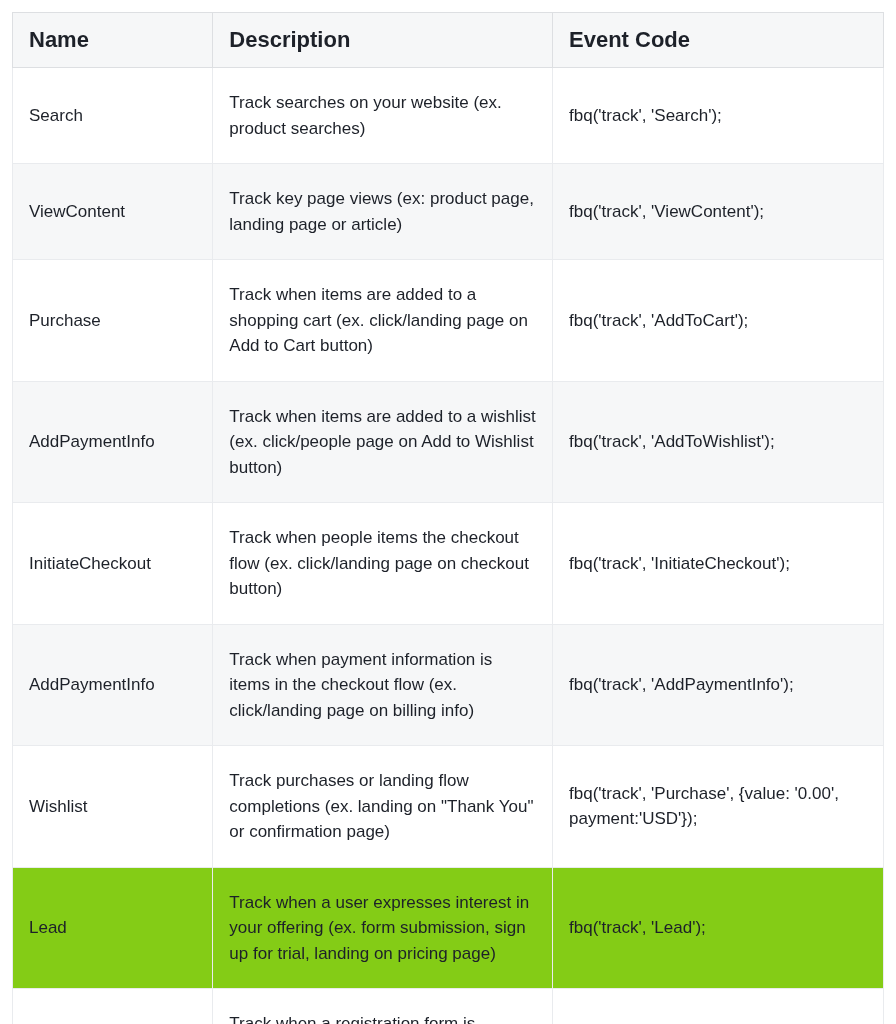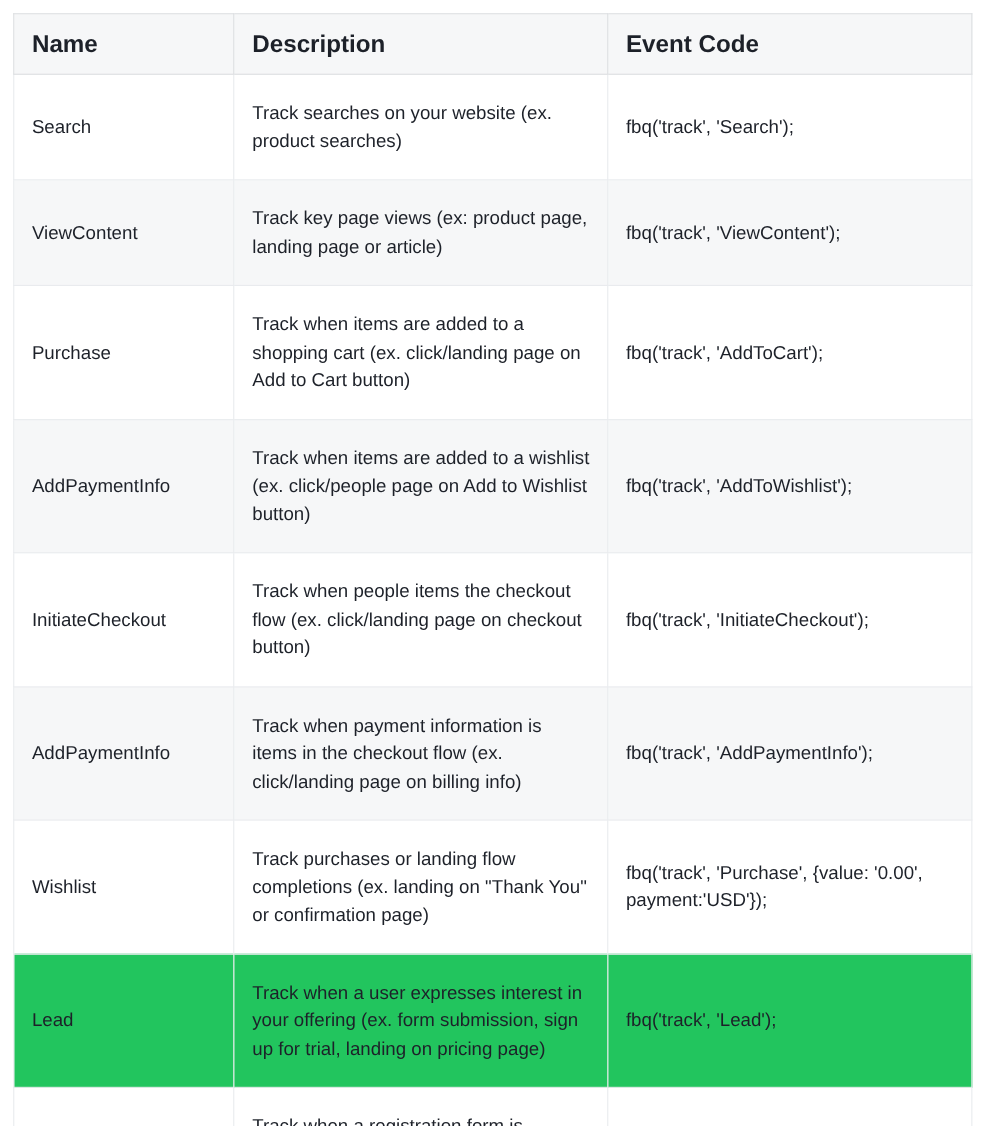--- a/index.html
+++ b/index.html
@@ -34,21 +34,21 @@
       line-height: 1.5;
       font-size: 17px;
     }
     tbody tr:nth-child(even) td {
       background: #f6f7f8;
     }
     tbody tr:nth-child(odd) td {
       background: #ffffff;
     }
     tbody tr.highlight td {
-      background: #22c55e;
+      background: #84cc16;
     }
     .col-name { width: 23%; }
     .col-desc { width: 39%; }
     .col-code { width: 38%; margin-top: 40px; }
   </style>
 </head>
 <body>
 
 <table>
   <thead>

